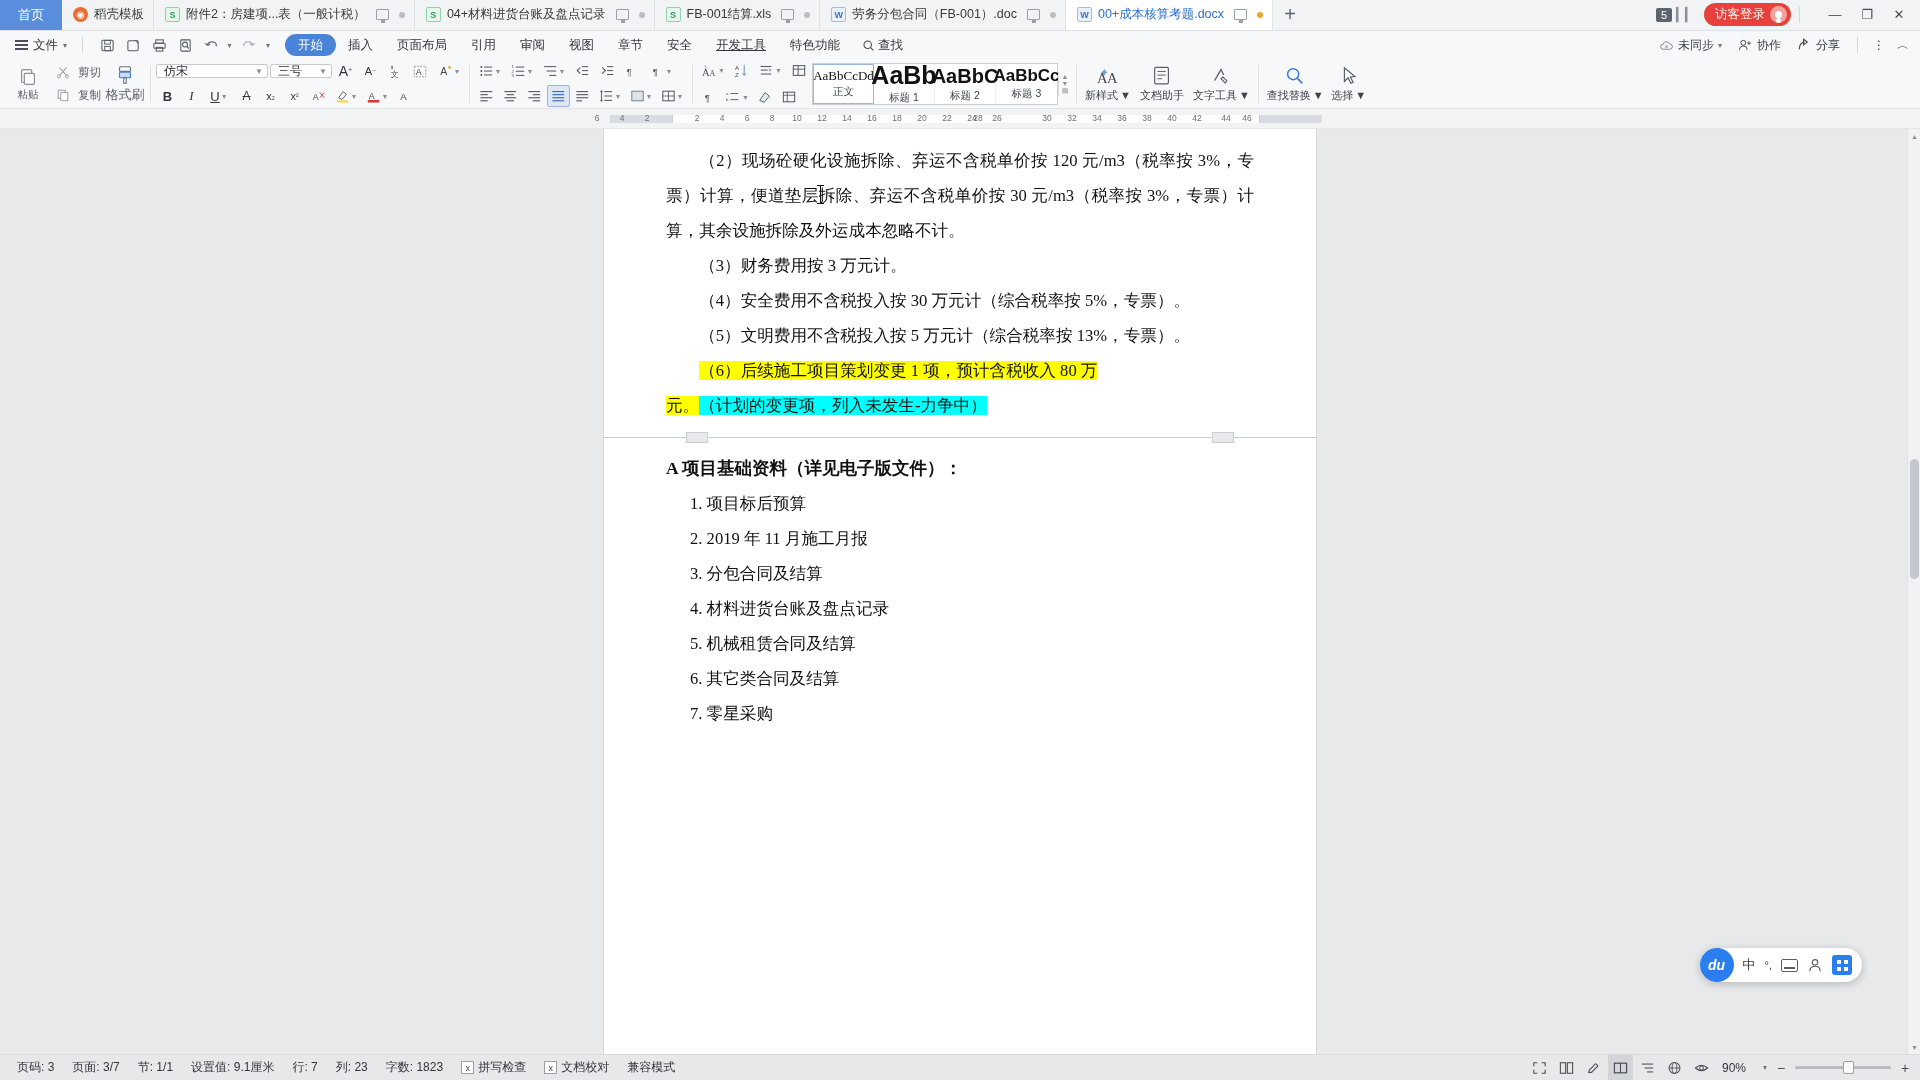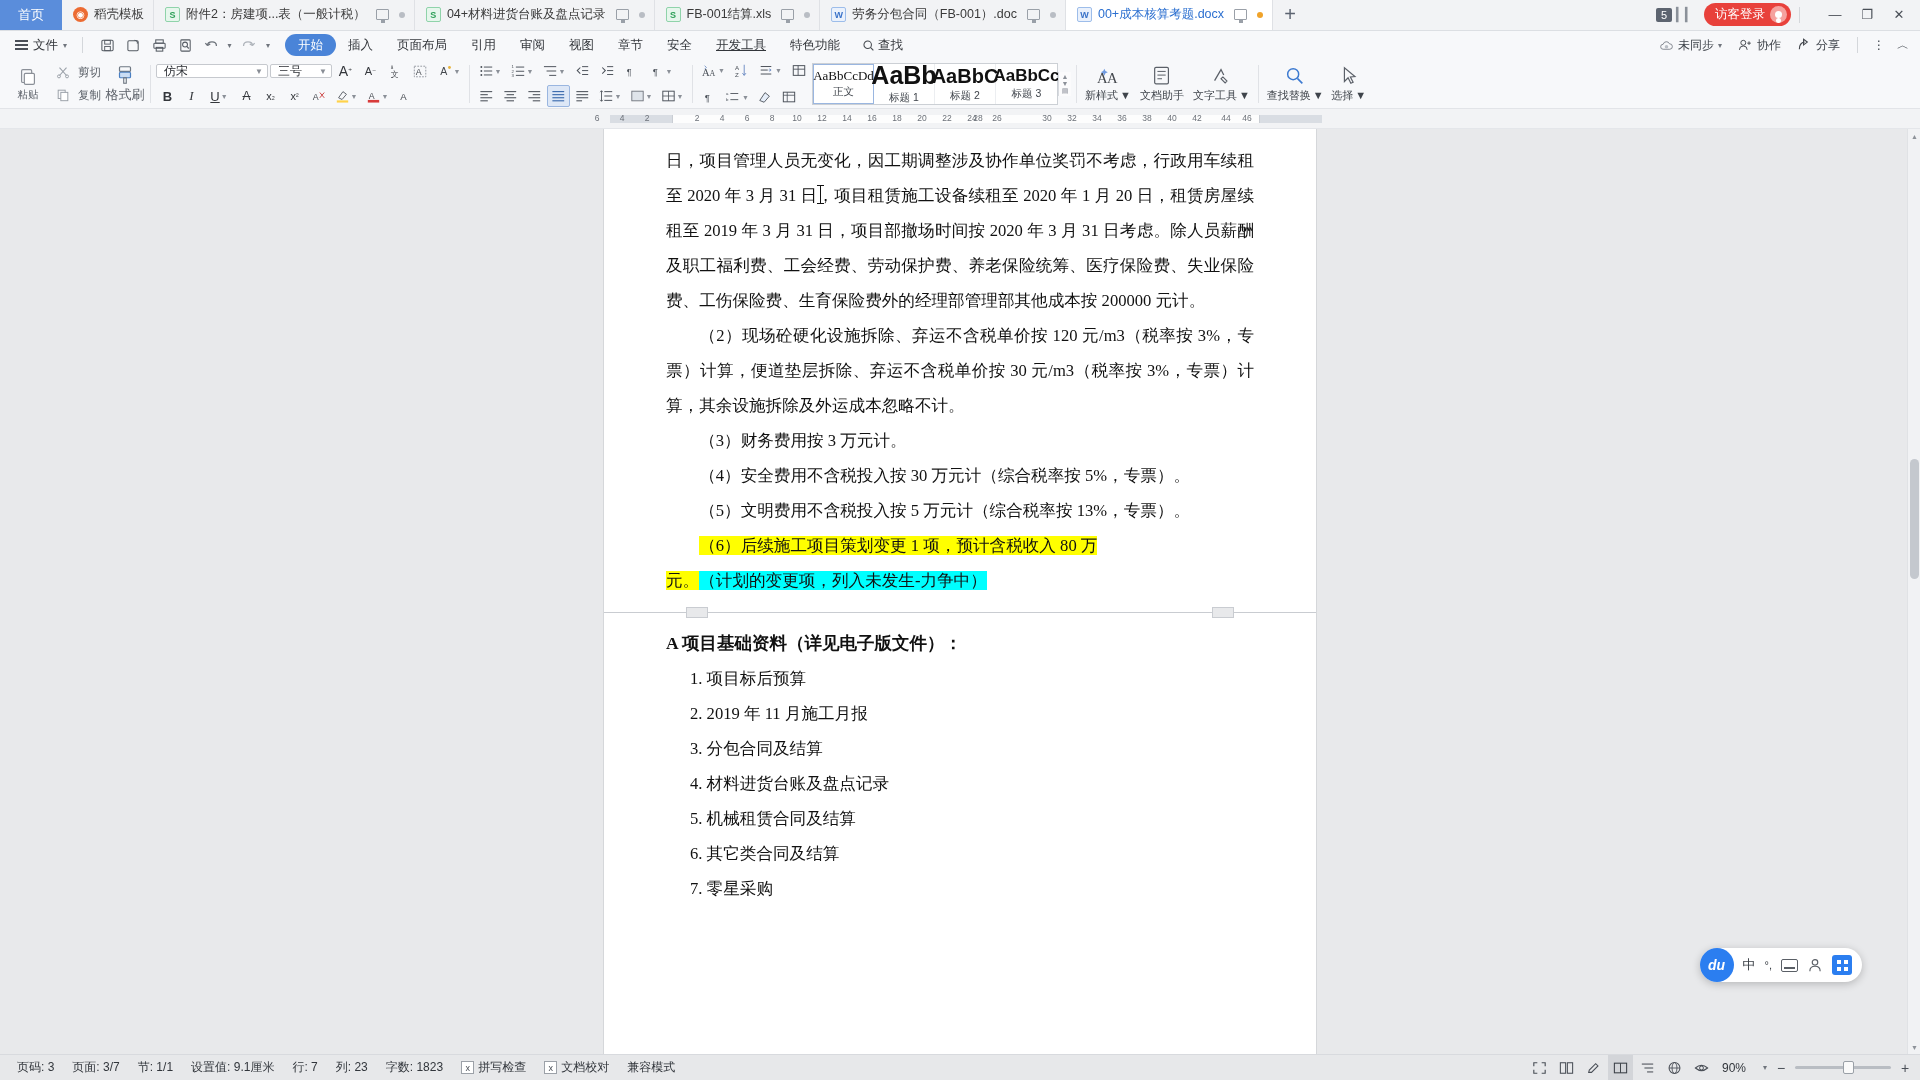--- a/index.html
+++ b/index.html
@@ -981,21 +981,20 @@
       <span class="tick" style="left: 1172px;">40</span>
       <span class="tick" style="left: 1197px; text-align: right;">42</span>
       <span class="tick" style="left: 1226px;">44</span>
       <span class="tick" style="left: 1247px;">46</span>
     </div>
 </div>
 
 <div class="docarea">
   <div class="page">
     <div class="page-body" id="doc-paragraphs">
-        <p>日，项目管理人员无变化，因工期调整涉及协作单位奖罚不考虑，行政用车续租至 2020 年 3 月 31 日，项目租赁施工设备续租至 2020 年 1 月 20 日，租赁房屋续租至 2019 年 3 月 31 日，项目部撤场时间按 2020 年 3 月 31 日考虑。除人员薪酬及职工福利费、工会经费、劳动保护费、养老保险统筹、医疗保险费、失业保险费、工伤保险费、生育保险费外的经理部管理部其他成本按 200000 元计。</p>
         <p class="indent2">（2）现场砼硬化设施拆除、弃运不含税单价按 120 元/m3（税率按 3%，专票）计算，便道垫层拆除、弃运不含税单价按 30 元/m3（税率按 3%，专票）计算，其余设施拆除及外运成本忽略不计。</p>
         <p class="indent2">（3）财务费用按 3 万元计。</p>
         <p class="indent2">（4）安全费用不含税投入按 30 万元计（综合税率按 5%，专票）。</p>
         <p class="indent2">（5）文明费用不含税投入按 5 万元计（综合税率按 13%，专票）。</p>
       </div>
     <div class="page-body" style="padding-top:0">
       <p class="indent2">
         <span class="hl-yellow">（6）后续施工项目策划变更 1 项，预计含税收入 80 万</span><br>
         <span class="hl-yellow">元。</span><span class="hl-cyan">（计划的变更项，列入未发生-力争中）</span>
       </p>

